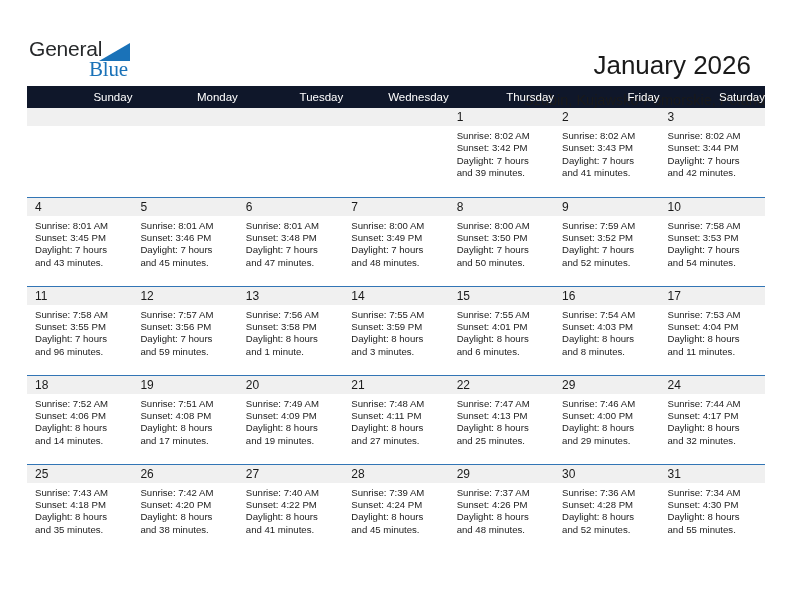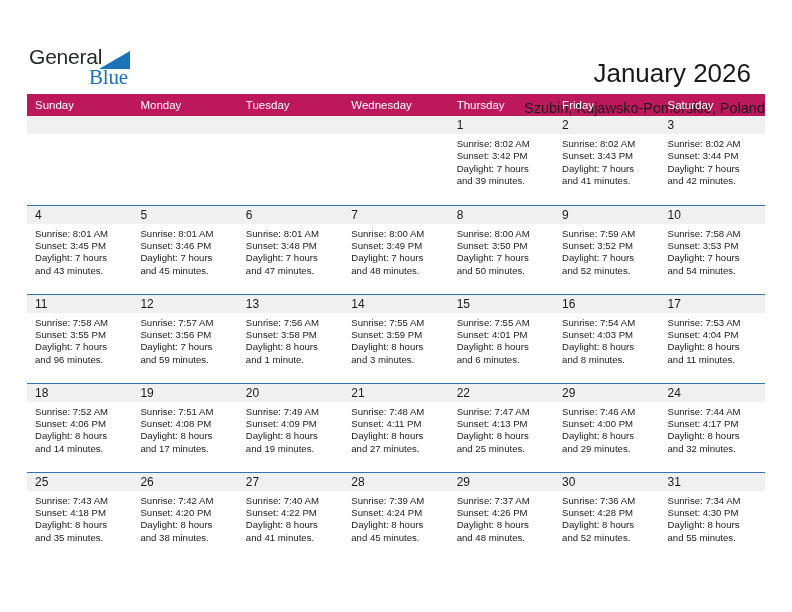--- a/index.html
+++ b/index.html
@@ -12,21 +12,21 @@
     background: #ffffff;
     font-family: "Liberation Sans", sans-serif;
     color: #1a1a1a;
     overflow: hidden;
   }
   .page {
     position: relative;
     width: 792px;
     height: 432px;
     box-sizing: border-box;
-    padding: 17px 27px;
+    padding: 9px 27px;
   }
 
   
   .topbar {
     display: flex;
     align-items: flex-start;
     justify-content: space-between;
     padding-top: 28px;
     height: 72px;
     box-sizing: border-box;
@@ -86,25 +86,25 @@
   }
 
   
   .calendar {
     margin-top: 5px;
     width: 738px;
     border-collapse: collapse;
     table-layout: fixed;
   }
   .calendar th {
-    background: #be185d;
+    background: #0f172a;
     color: #ffffff;
     font-size: 11.5px;
     font-weight: normal;
-    text-align: left;
+    text-align: right;
     padding: 5px 0 5px 8px;
     height: 19px;
     box-sizing: border-box;
     border: none;
   }
   .calendar td {
     vertical-align: top;
     padding: 0;
     border: none;
     border-top: 1px solid #3275b5;

